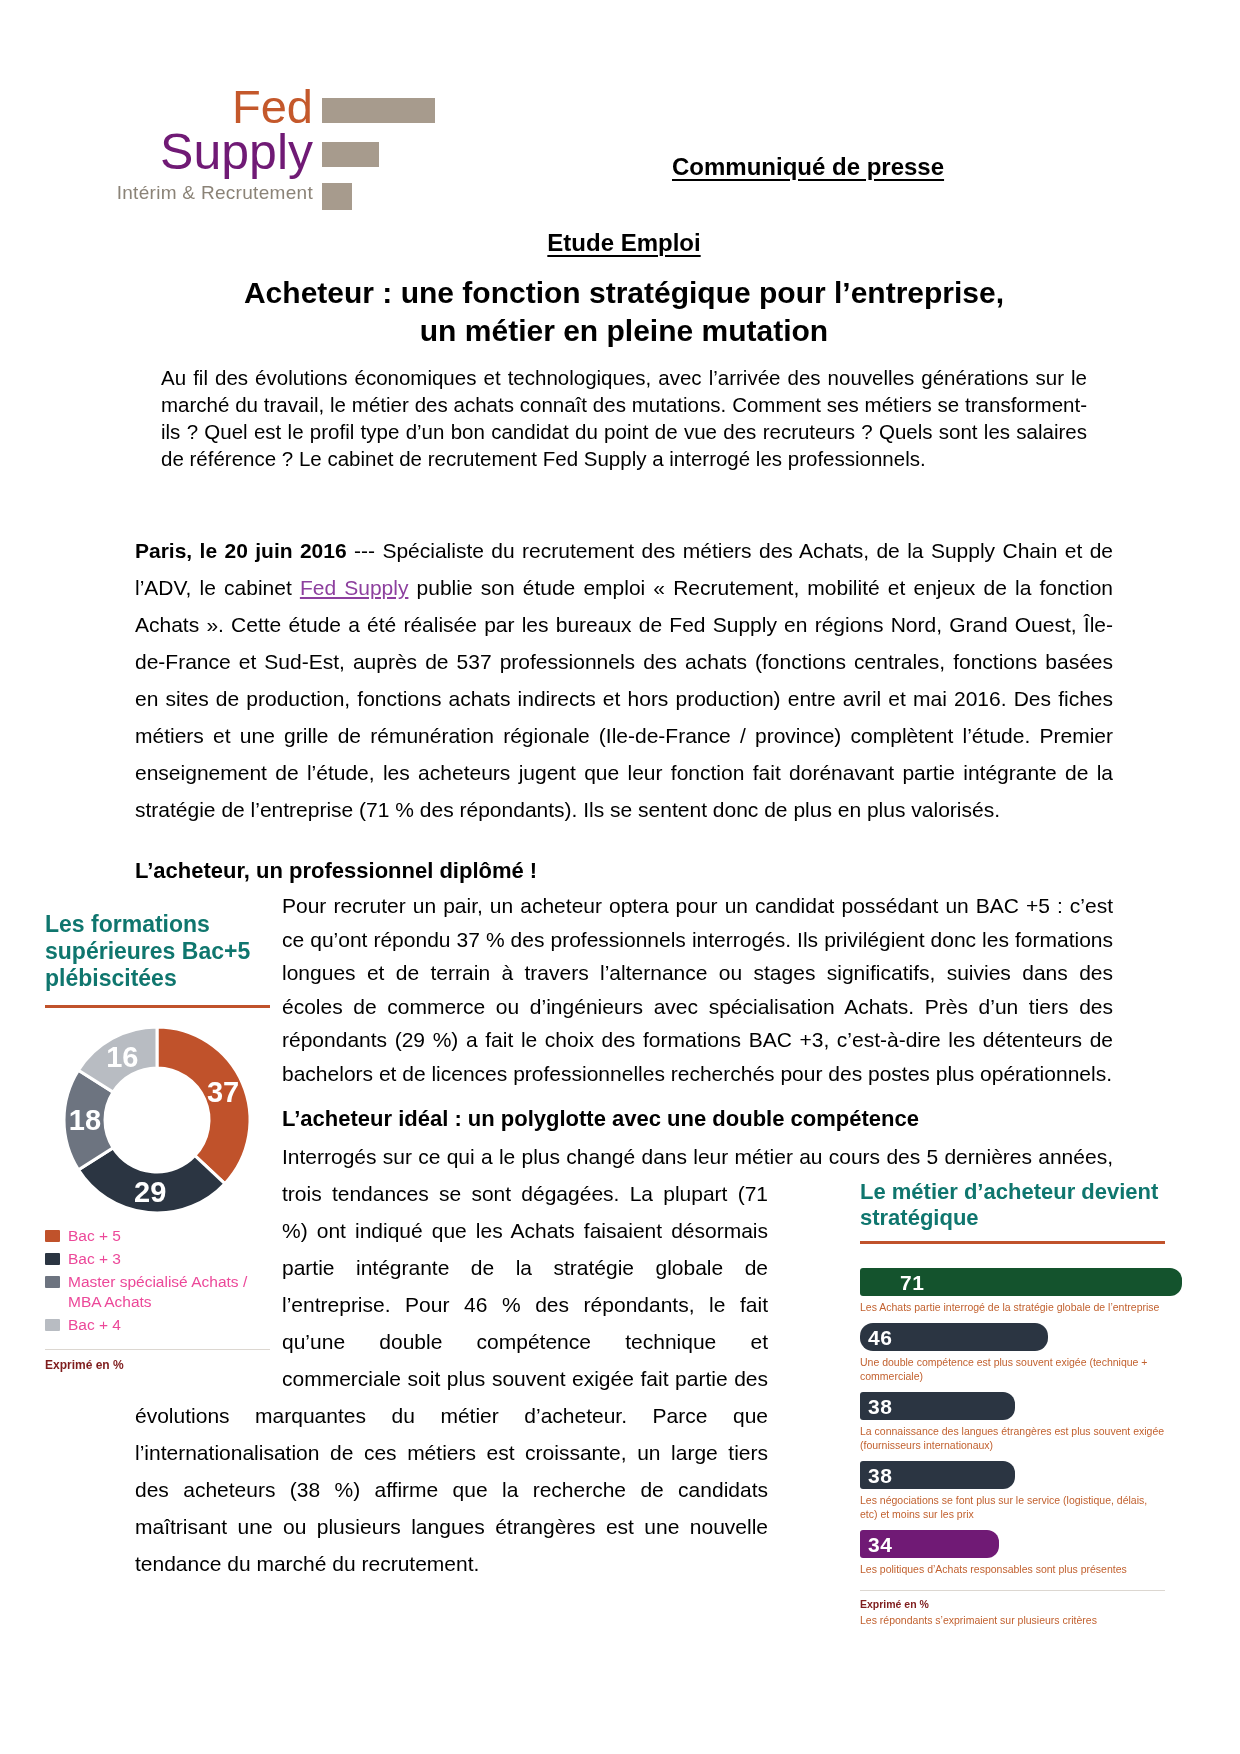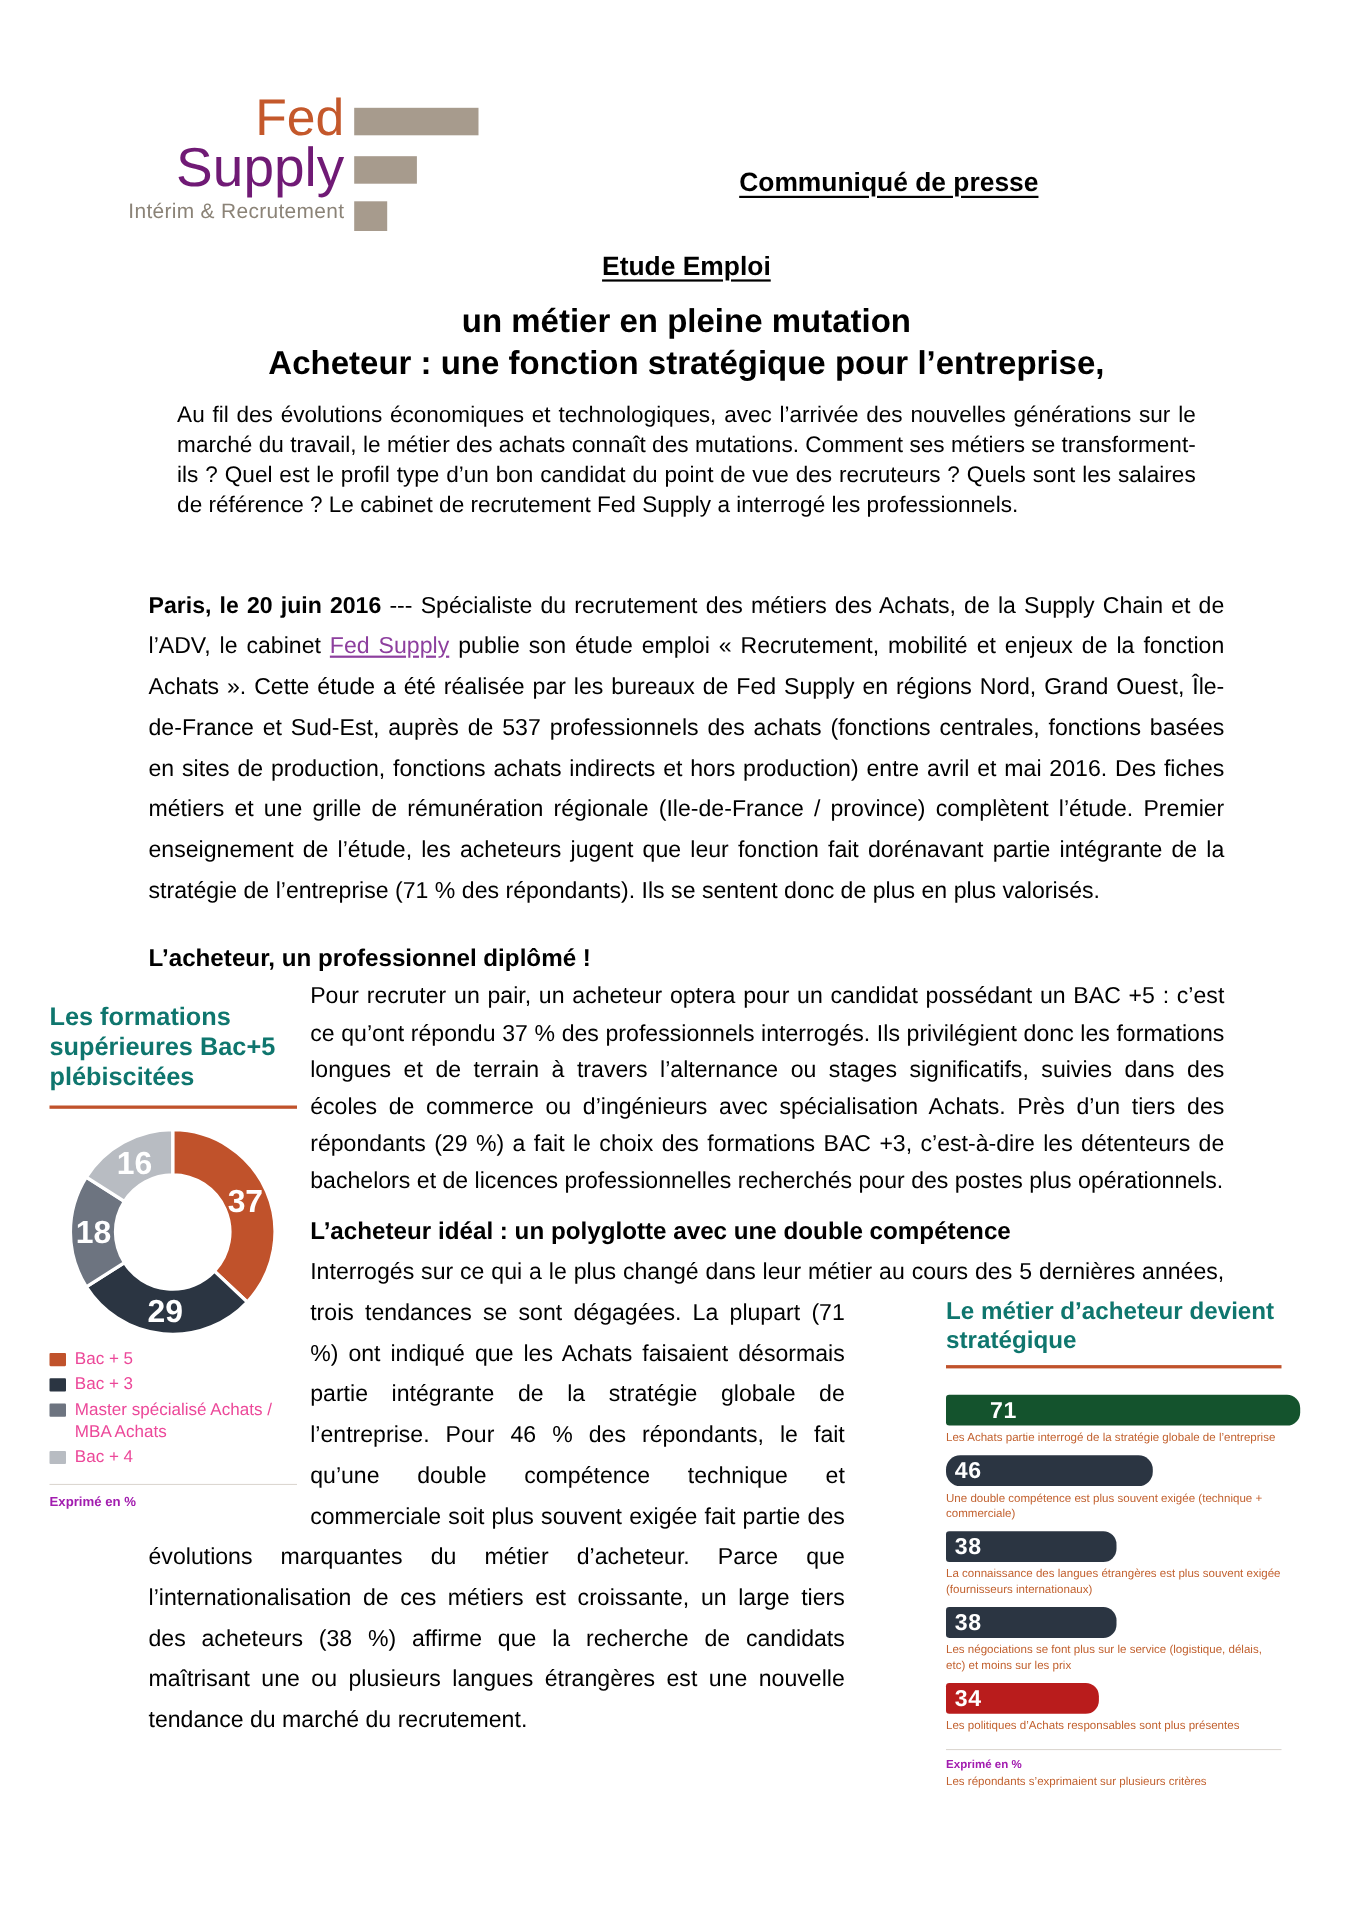--- a/index.html
+++ b/index.html
@@ -42,21 +42,21 @@
   .donut-block { float:left; width:225px; margin:0 12px 10px -90px; padding-top:22px; text-align:left; }
   .chart-title { color:#0f766e; font-size:23px; font-weight:700; line-height:27px; }
   .chart-rule { height:3px; background:#c0522b; margin:13px 0 0 0; }
   #donut-svg { display:block; margin-top:14px; }
   .donut-label { fill:#ffffff; font-size:29px; font-weight:700; }
   .legend { display:block; margin-top:8px; }
   .legend-item { display:flex; gap:8px; margin-bottom:3px; }
   .legend-marker { flex:0 0 15px; width:15px; height:12px; margin-top:4px; border-radius:1px; display:inline-block; }
   .legend-text { font-size:15.5px; line-height:20px; color:#ec4899; }
   .legend-rule { display:block; height:1px; background:#dcd7d1; margin:14px 0 8px 0; }
-  .chart-note { display:block; color:#a21caf; font-size:12px; font-weight:700; line-height:15px; }
+  .chart-note { display:block; color:#7f1d1d; font-size:12px; font-weight:700; line-height:15px; }
 
   
   .bar-block { float:right; width:305px; margin:4px -52px 10px 92px; text-align:left; }
   .bar-title { font-size:22px; line-height:26px; }
   .bar-block .chart-rule { margin:10px 0 24px 0; }
   .bar-row { display:block; margin-bottom:4px; }
   .bar { display:flex; align-items:center; height:28px; background:#2b3542; border-radius:3px 12px 12px 3px; }
   .bar-value { color:#ffffff; font-weight:700; font-size:21px; padding-left:8px; letter-spacing:.5px; }
   .bar-label { display:block; color:#c2612f; font-size:10.5px; line-height:14px; margin:4px 0 9px 0; }
   .bar-block .legend-rule { margin:14px 0 7px 0; }
@@ -85,22 +85,22 @@
     <span class="u">Communiqué de presse</span>
   </div>
 
   <div class="doc">
 
     <div class="kicker">
       <span class="u">Etude Emploi</span>
     </div>
 
     <div class="main-title">
+      <div>Acheteur : une fonction stratégique pour l’entreprise,</div>
       <div>un métier en pleine mutation</div>
-      <div>Acheteur : une fonction stratégique pour l’entreprise,</div>
     </div>
 
     <div class="intro">Au fil des évolutions économiques et technologiques, avec l’arrivée des nouvelles générations sur le marché du travail, le métier des achats connaît des mutations. Comment ses métiers se transforment-ils ? Quel est le profil type d’un bon candidat du point de vue des recruteurs ? Quels sont les salaires de référence ? Le cabinet de recrutement Fed Supply a interrogé les professionnels.</div>
 
     <div class="lead"><b>Paris, le 20 juin 2016</b><span> --- </span><span>Spécialiste du recrutement des métiers des Achats, de la Supply Chain et de l’ADV, le cabinet </span><a class="link" href="#">Fed Supply</a><span> publie son étude emploi « Recrutement, mobilité et enjeux de la fonction Achats ». Cette étude a été réalisée par les bureaux de Fed Supply en régions Nord, Grand Ouest, Île-de-France et Sud-Est, auprès de 537 professionnels des achats (fonctions centrales, fonctions basées en sites de production, fonctions achats indirects et hors production) entre avril et mai 2016. Des fiches métiers et une grille de rémunération régionale (Ile-de-France / province) complètent l’étude. Premier enseignement de l’étude, les acheteurs jugent que leur fonction fait dorénavant partie intégrante de la stratégie de l’entreprise (71 % des répondants). Ils se sentent donc de plus en plus valorisés.</span></div>
 
     <div class="sec-heading">L’acheteur, un professionnel diplômé !</div>
 
     <div class="donut-block">
       <div class="chart-title">Les formations supérieures Bac+5 plébiscitées</div>
@@ -163,21 +163,21 @@
               </span>
               <span class="bar-label">La connaissance des langues étrangères est plus souvent exigée (fournisseurs internationaux)</span>
             </span>
             <span class="bar-row">
               <span class="bar" style="width: 50.8%; background: rgb(43, 53, 66);">
                 <span class="bar-value">38</span>
               </span>
               <span class="bar-label">Les négociations se font plus sur le service (logistique, délais, etc) et moins sur les prix</span>
             </span>
             <span class="bar-row">
-              <span class="bar" style="width: 45.5%; background: #b91c1c;">
+              <span class="bar" style="width: 45.5%; background: #701a75;">
                 <span class="bar-value">34</span>
               </span>
               <span class="bar-label">Les politiques d’Achats responsables sont plus présentes</span>
             </span>
           </div>
         <span class="legend-rule"></span>
         <span class="chart-note">Exprimé en %</span>
         <span class="bar-note2">Les répondants s’exprimaient sur plusieurs critères</span>
       </div><span>dernières années, trois tendances se sont dégagées. La plupart (71 %) ont indiqué que les Achats faisaient désormais partie intégrante de la stratégie globale de l’entreprise. Pour 46 % des répondants, le fait qu’une double compétence technique et commerciale soit plus souvent exigée fait partie des évolutions marquantes du métier d’acheteur. Parce que l’internationalisation de ces métiers est croissante, un large tiers des acheteurs (38 %) affirme que la recherche de candidats maîtrisant une ou plusieurs langues étrangères est une nouvelle tendance du marché du recrutement.</span></div>
 

